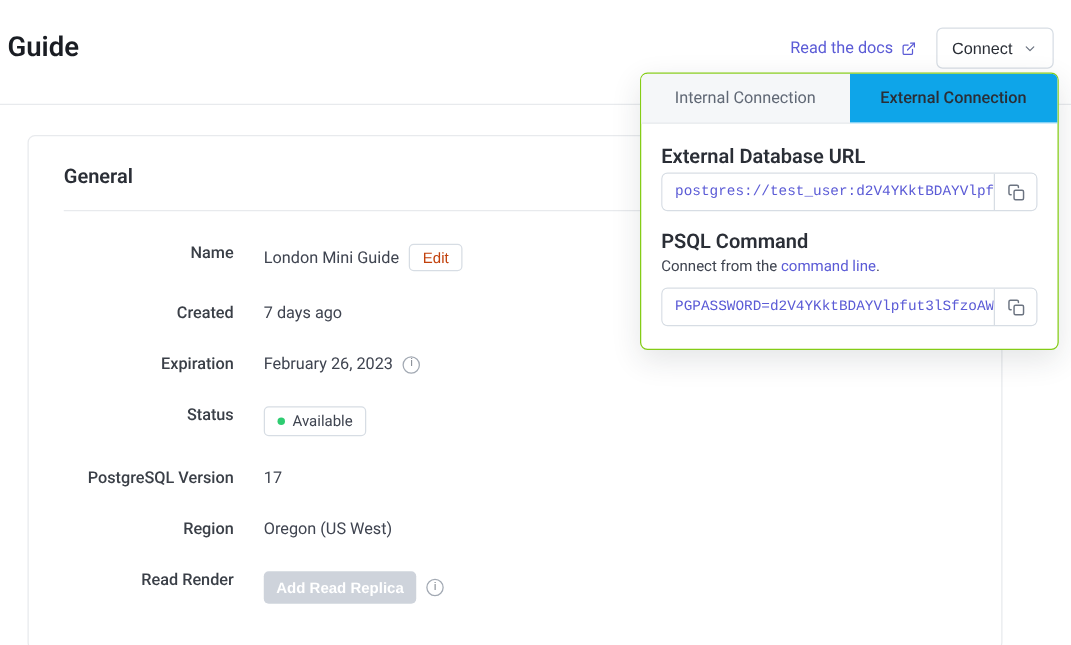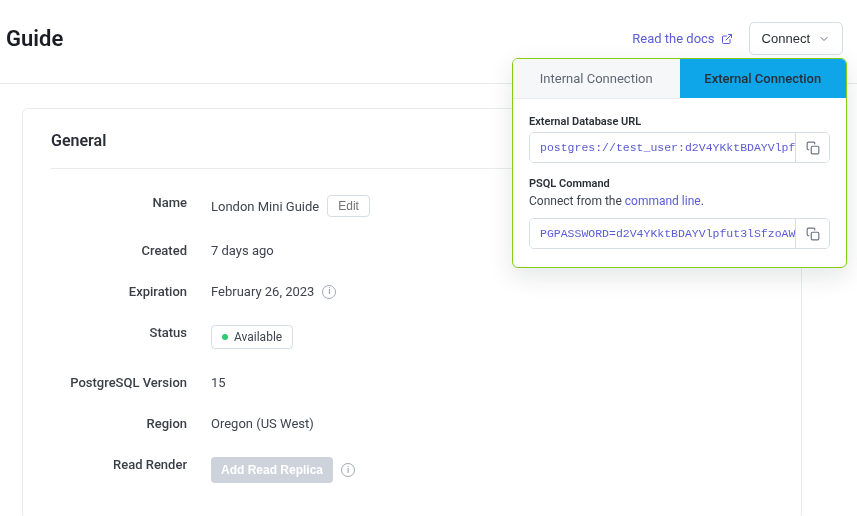--- a/index.html
+++ b/index.html
@@ -86,21 +86,21 @@
     gap: 8px;
     color: #3f4450;
     font-size: 13px;
   }
   .edit-btn {
     border: 1px solid #d7dde4;
     background: #fff;
     border-radius: 4px;
     padding: 3px 10px;
     font-size: 12px;
-    color: #737373;
+    color: #c2410c;
     cursor: pointer;
   }
   .status-badge {
     display: inline-flex;
     align-items: center;
     gap: 6px;
     border: 1px solid #d7dde4;
     border-radius: 4px;
     padding: 4px 10px;
     font-size: 12px;
@@ -155,21 +155,21 @@
   .tab.active {
     background: #0ea5e9;
     color: #2a2e36;
     font-weight: 500;
     border-bottom: 1px solid #fff;
   }
   .popover-body {
     padding: 16px 16px 18px;
   }
   .sec-title {
-    font-size: 11px;
+    font-size: 16px;
     font-weight: 600;
     color: #2a2e36;
     margin-bottom: 4px;
   }
   .sec-sub {
     font-size: 12px;
     color: #3f4450;
     margin-bottom: 10px;
   }
   .code-row {
@@ -259,21 +259,21 @@
       <div class="value">
         <span class="status-badge">
           <span class="status-dot"></span>
           <span>Available</span>
         </span>
       </div>
     </div>
 
     <div class="row">
       <div class="label">PostgreSQL Version</div>
-      <div class="value">15</div>
+      <div class="value">17</div>
     </div>
 
     <div class="row">
       <div class="label">Region</div>
       <div class="value">Oregon (US West)</div>
     </div>
 
     <div class="row">
       <div class="label">Read Render</div>
       <div class="value">

